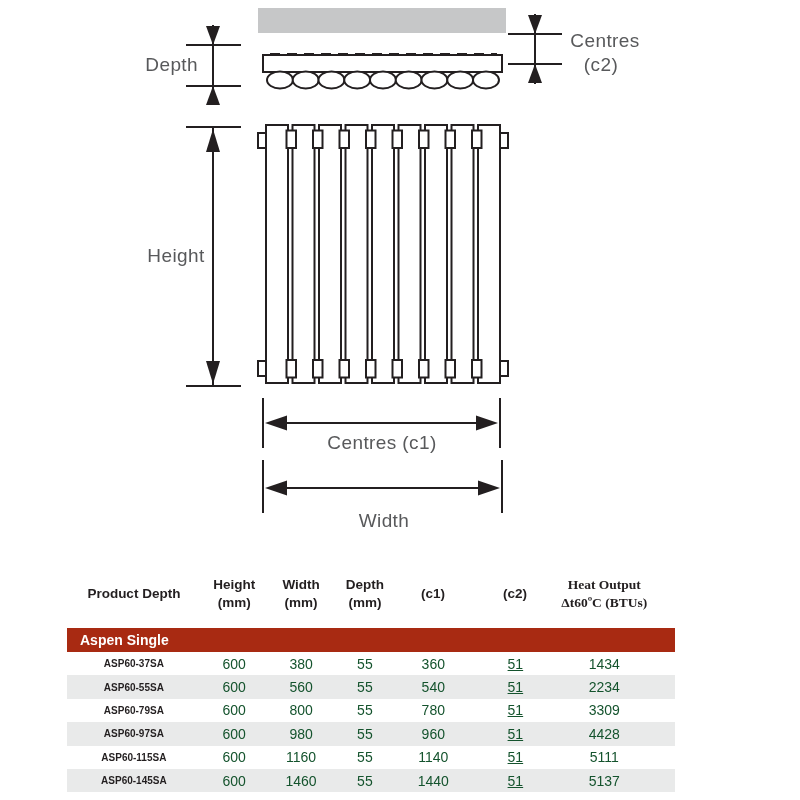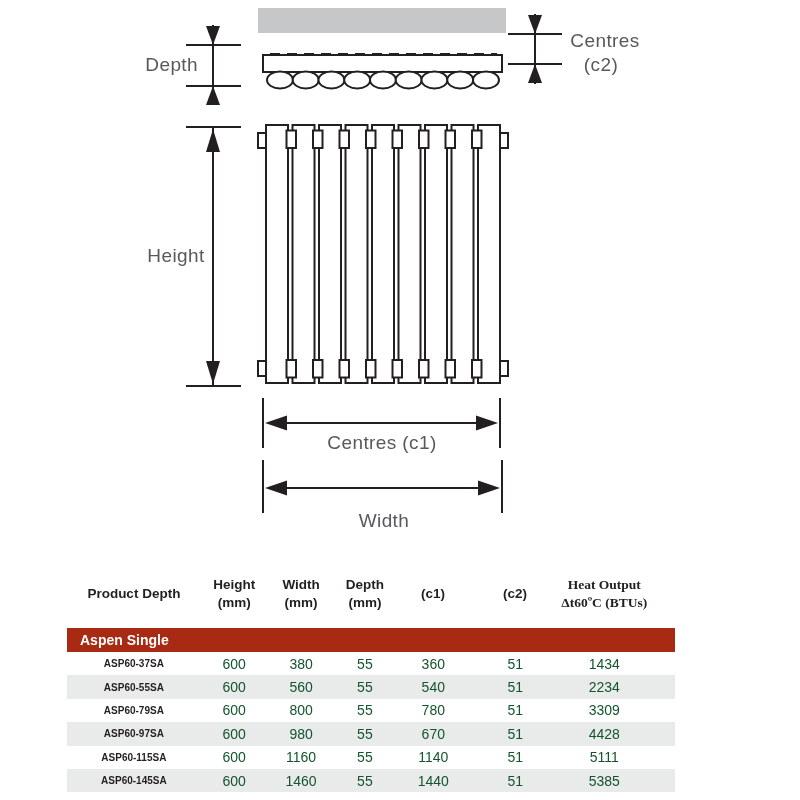--- a/index.html
+++ b/index.html
@@ -31,21 +31,21 @@
                font-weight:bold;font-size:14px;padding-left:13px;box-sizing:border-box;}
   .tbody{}
   .trow{display:flex;align-items:center;height:23.4px;}
   .trow:nth-child(even){background:#e9eaea;}
   .cell{text-align:center;font-size:14px;color:#14532d;}
   .cell.c0{width:22%;font-weight:bold;color:#231f20;font-size:10px;}
   .cell.c1{width:11%;}
   .cell.c2{width:11%;}
   .cell.c3{width:10%;}
   .cell.c4{width:12.5%;}
-  .cell.c5{width:14.5%;}
+  .cell.c5{width:14.5%;text-decoration:underline;}
   .cell.c6{width:19%;padding-right:26px;box-sizing:border-box;text-align:center;}
 </style>
 </head>
 <body>
 
 <svg id="diagram" width="800" height="560" viewBox="0 0 800 560" xmlns="http://www.w3.org/2000/svg">
 
   <g>
     <rect class="wall" x="258" y="8" width="248" height="25"></rect>
     <line class="dash-line" x1="270" y1="54.5" x2="497" y2="54.5" stroke-dasharray="10 7"></line>
@@ -202,36 +202,36 @@
         <div class="cell c3">55</div>
         <div class="cell c4">780</div>
         <div class="cell c5">51</div>
         <div class="cell c6">3309</div>
       </div>
       <div class="trow">
         <div class="cell c0">ASP60-97SA</div>
         <div class="cell c1">600</div>
         <div class="cell c2">980</div>
         <div class="cell c3">55</div>
-        <div class="cell c4">670</div>
+        <div class="cell c4">960</div>
         <div class="cell c5">51</div>
         <div class="cell c6">4428</div>
       </div>
       <div class="trow">
         <div class="cell c0">ASP60-115SA</div>
         <div class="cell c1">600</div>
         <div class="cell c2">1160</div>
         <div class="cell c3">55</div>
         <div class="cell c4">1140</div>
         <div class="cell c5">51</div>
         <div class="cell c6">5111</div>
       </div>
       <div class="trow">
         <div class="cell c0">ASP60-145SA</div>
         <div class="cell c1">600</div>
         <div class="cell c2">1460</div>
         <div class="cell c3">55</div>
         <div class="cell c4">1440</div>
         <div class="cell c5">51</div>
-        <div class="cell c6">5385</div>
+        <div class="cell c6">5137</div>
       </div>
     </div>
 </div>
 
 </body></html>

